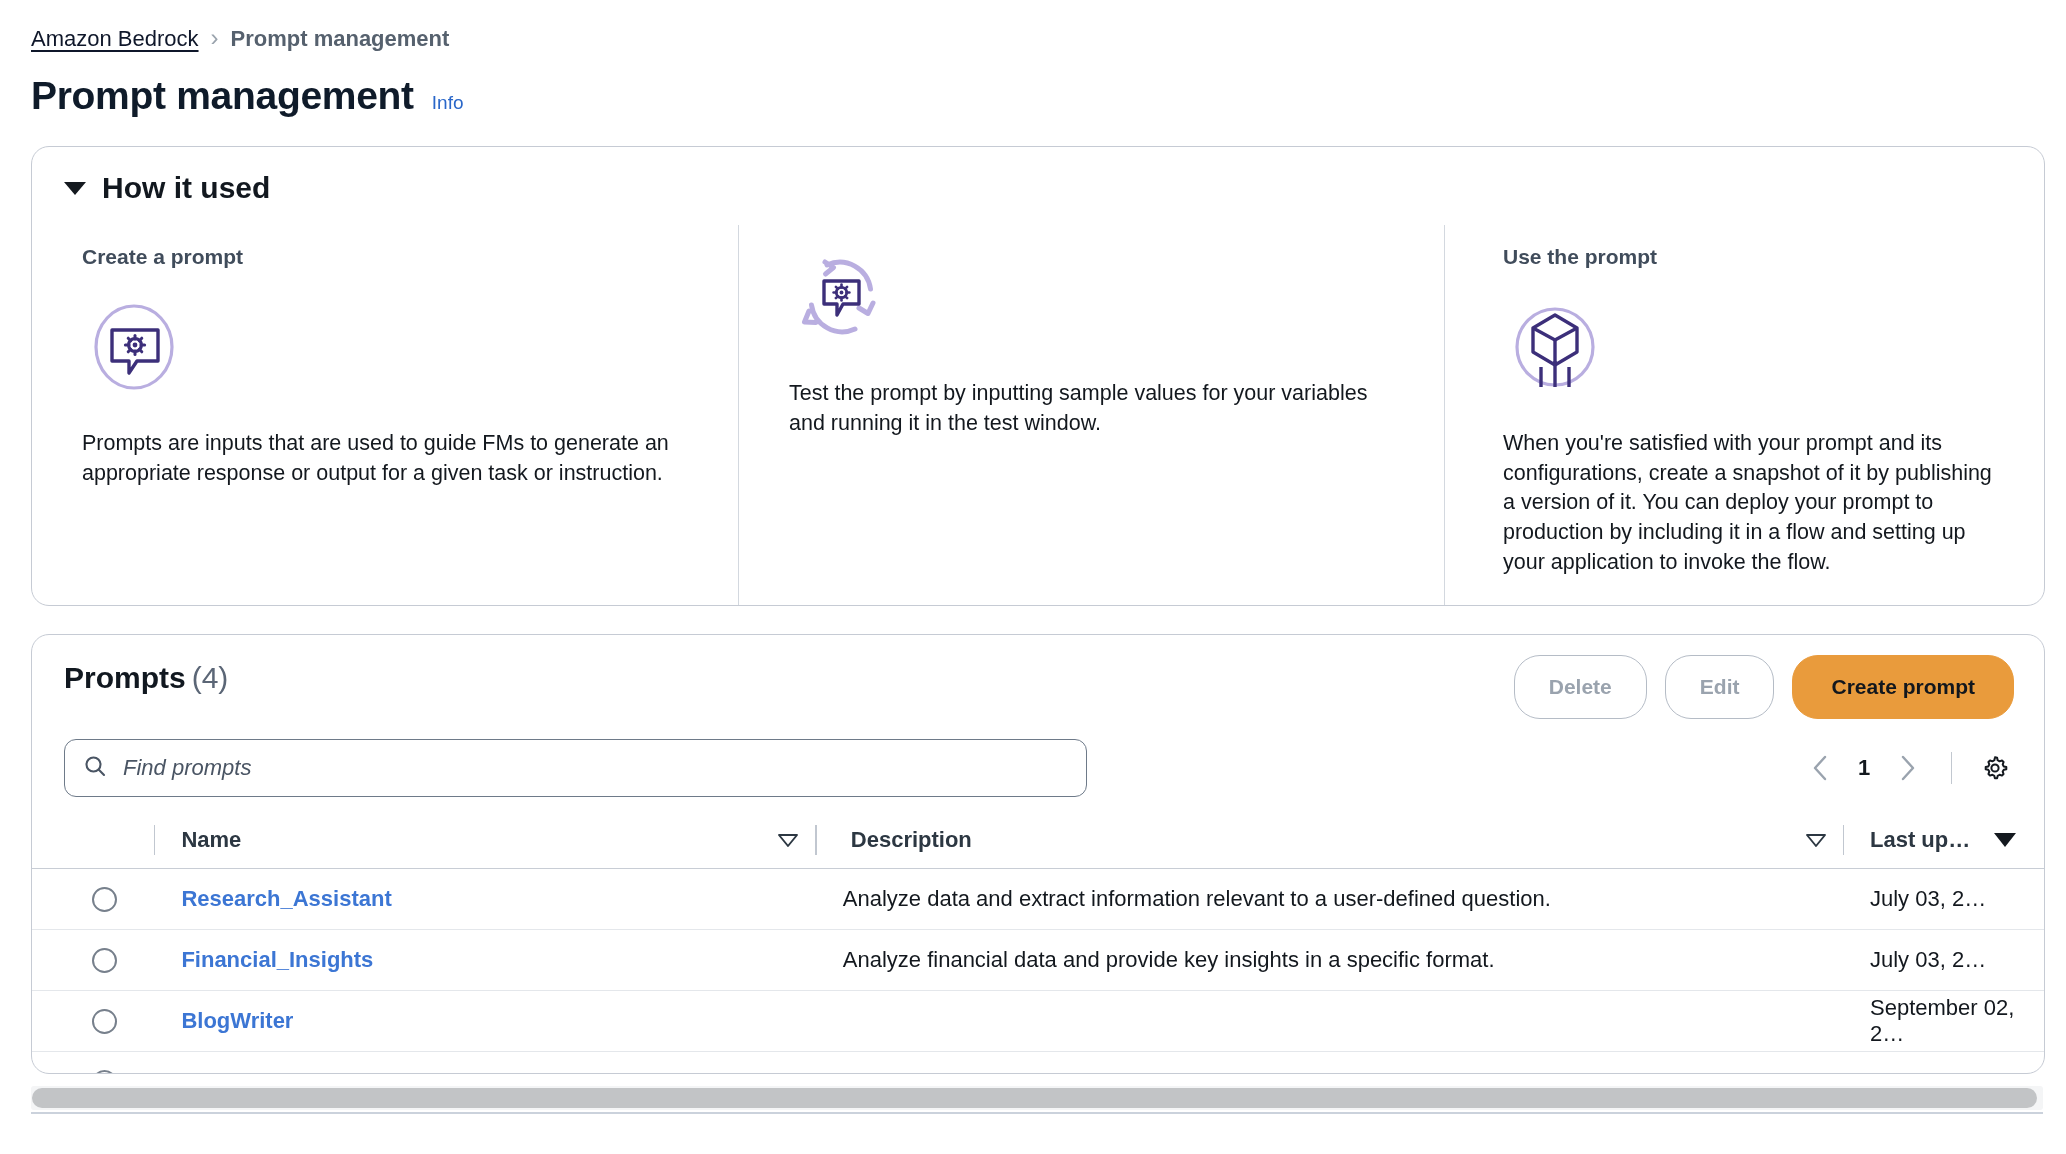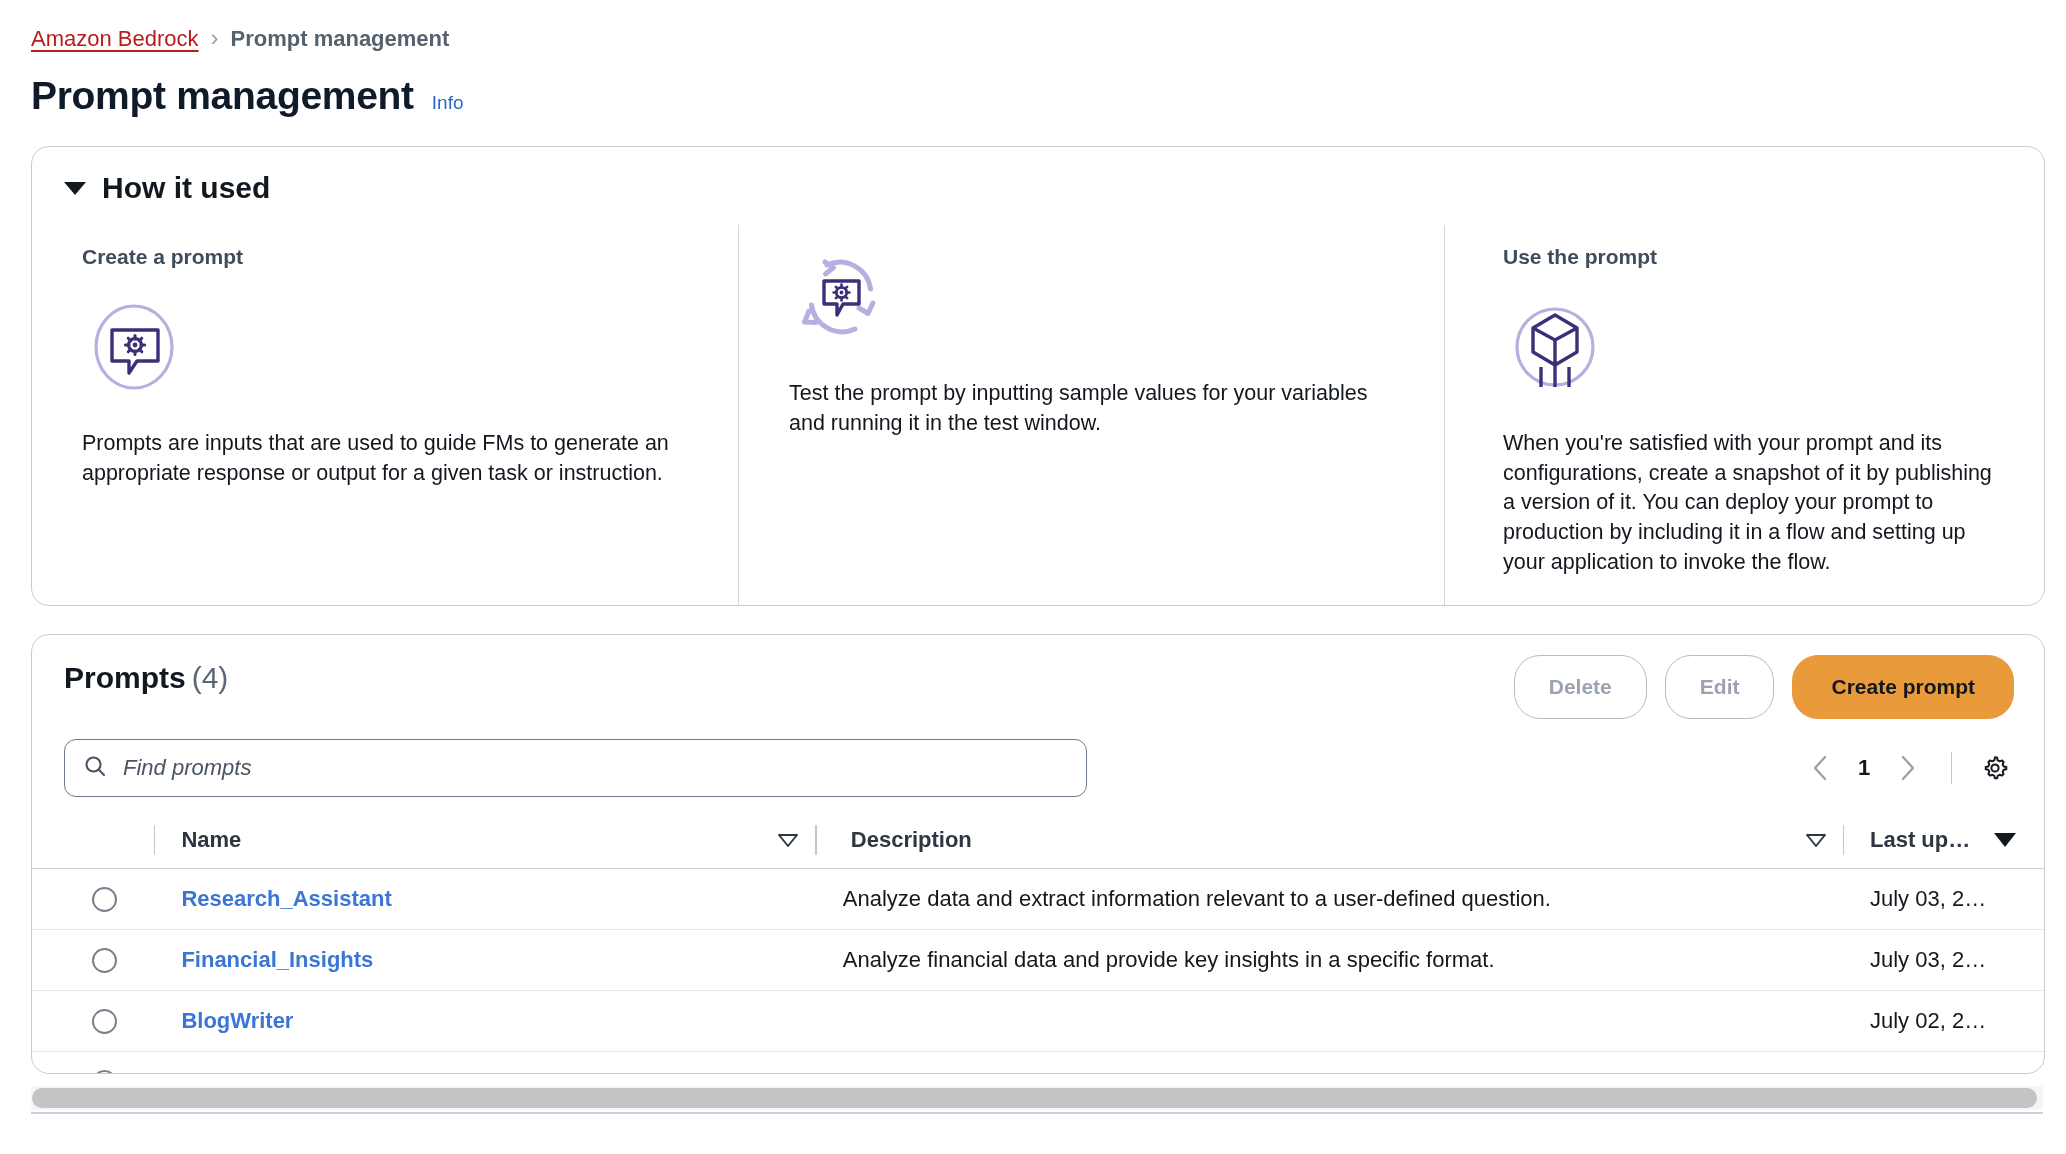--- a/index.html
+++ b/index.html
@@ -14,21 +14,21 @@
 
   .page { position: relative; width: 2066px; height: 1154px; background:#fff; }
 
   
   .breadcrumb {
     position: absolute; left: 31px; top: 26px;
     display: flex; align-items: center; gap: 12px;
     font-size: 22px;
   }
   .crumb-link {
-    color: #b91c1c; text-decoration: underline;
+    color: #0f172a; text-decoration: underline;
     text-underline-offset: 4px; cursor: pointer;
     font-weight: 400;
   }
   .crumb-sep {
     color: #9aa3ad; font-size: 24px; line-height: 1;
     display:inline-block; transform: translateY(-1px);
   }
   .crumb-current { color: #56616e; font-weight: 700; }
 
   
@@ -382,21 +382,21 @@
         <div class="vdiv" style="background:transparent"></div>
         <div class="c-name">
           <span class="cell-link">BlogWriter</span>
         </div>
         <div class="vdiv" style="background:transparent"></div>
         <div class="c-desc">
           <span class="cell-text"></span>
         </div>
         <div class="vdiv" style="background:transparent"></div>
         <div class="c-date">
-          <span class="cell-date">July 02, 2…</span>
+          <span class="cell-date">September 02, 2…</span>
         </div>
       </div>
 
       <div class="trow tbody-row">
         <div class="c-sel">
           <span class="radio"></span>
         </div>
         <div class="vdiv" style="background:transparent"></div>
         <div class="c-name">
           <span class="cell-link">TestPrompt1</span>

